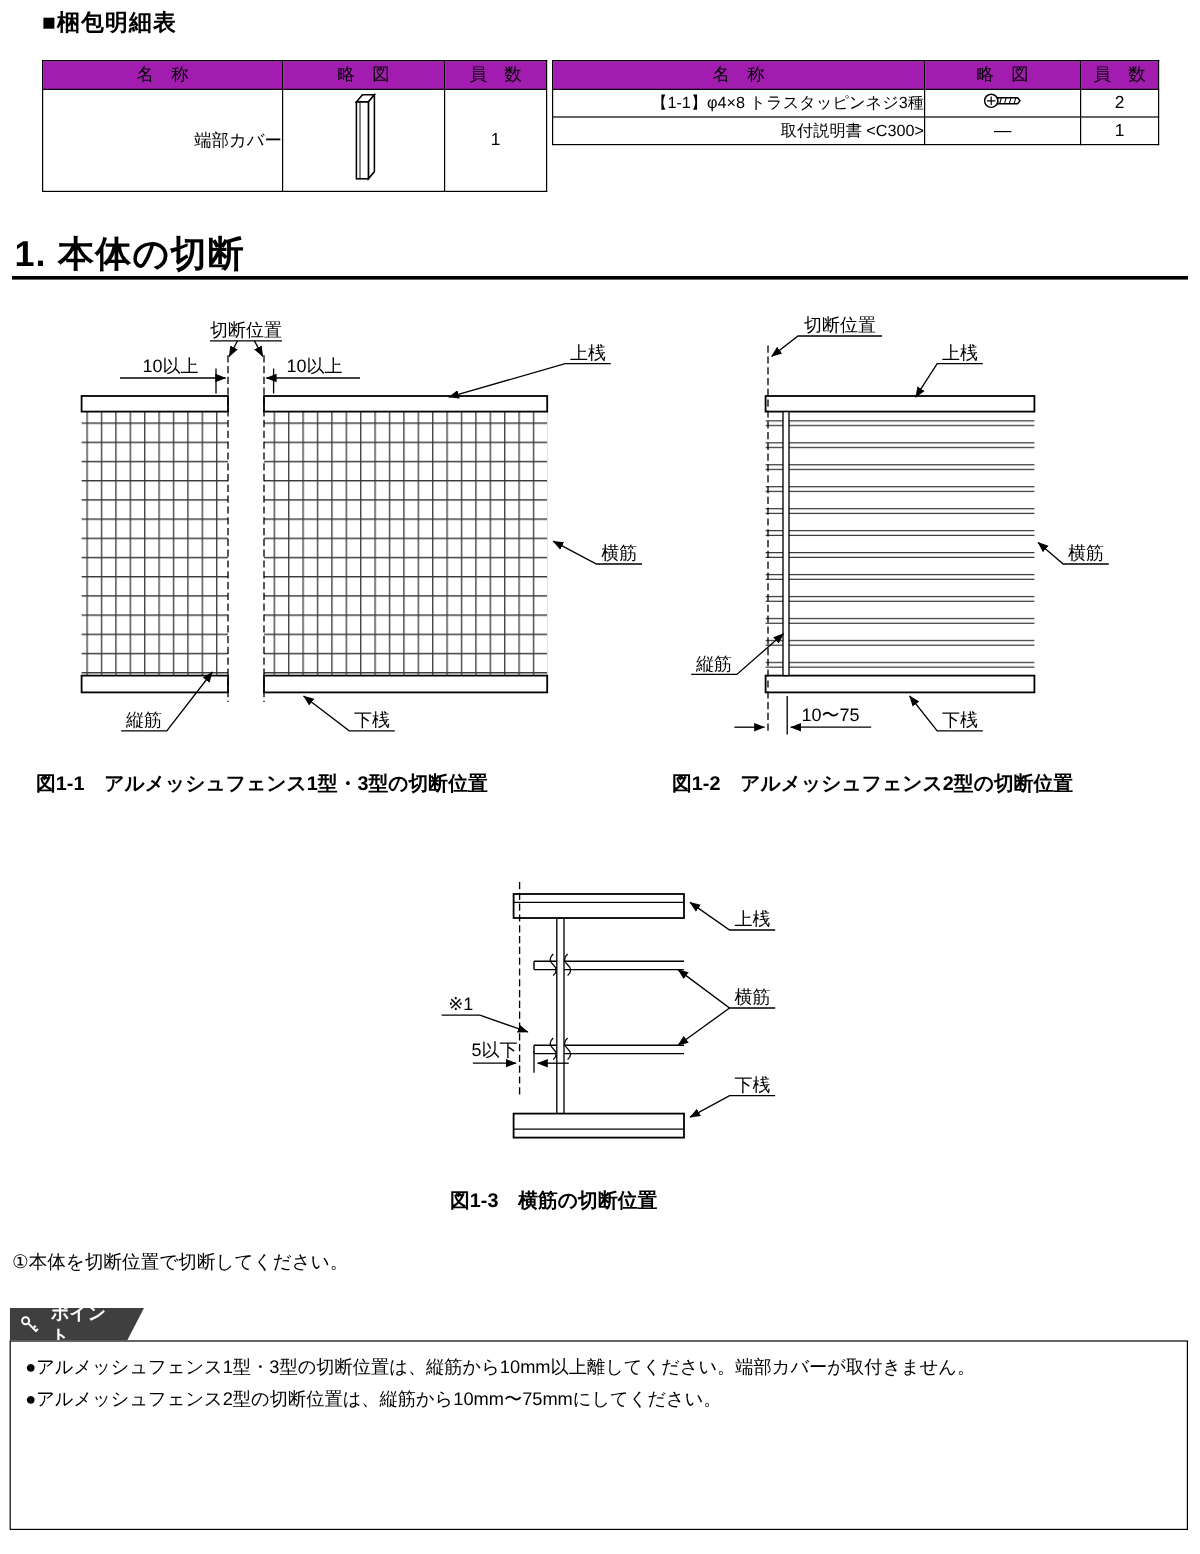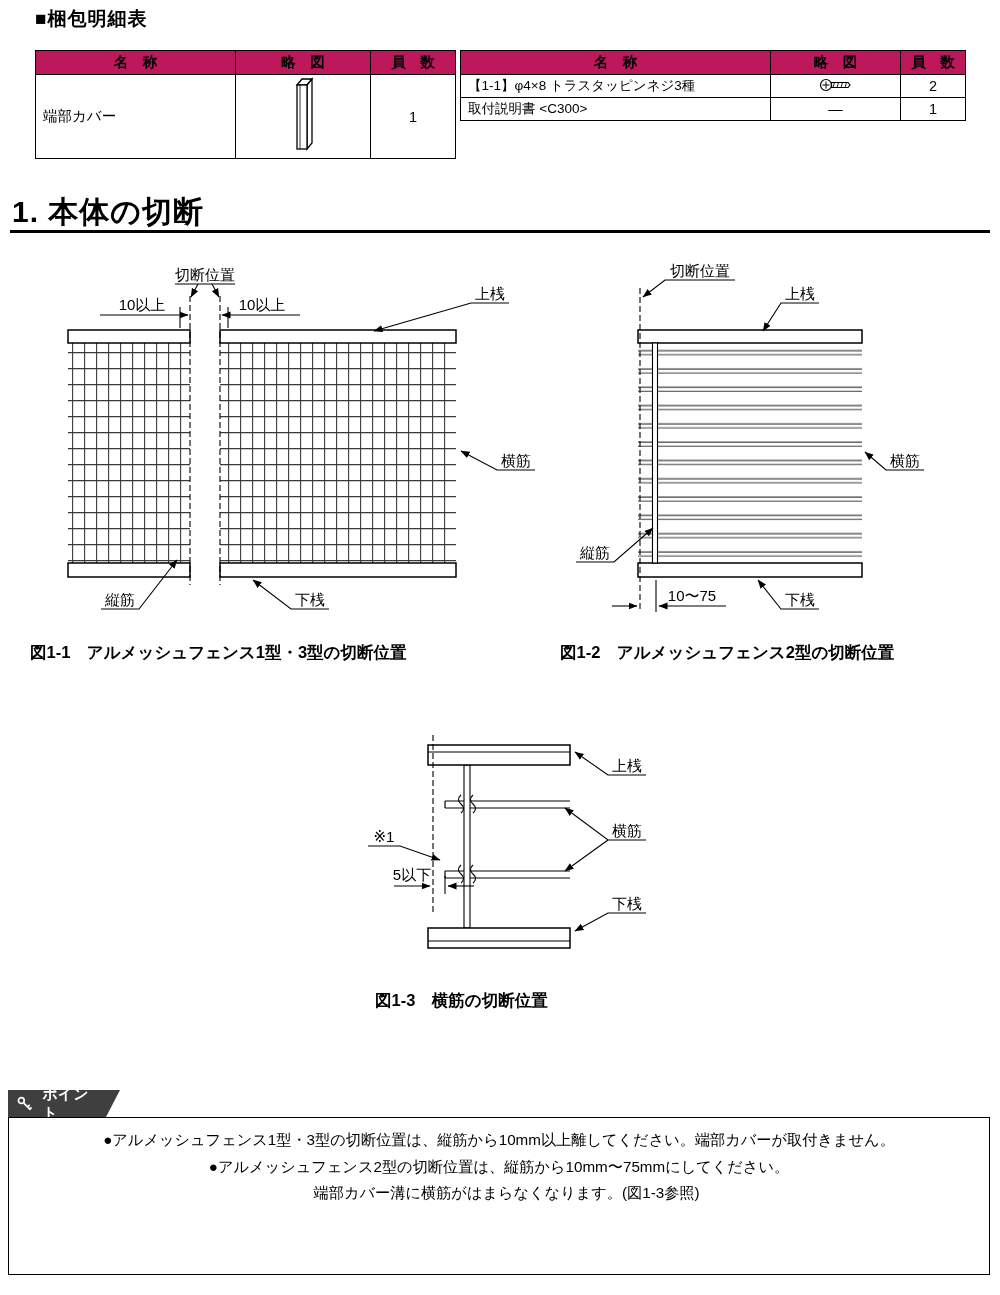--- a/index.html
+++ b/index.html
@@ -4,22 +4,22 @@
 <style>
   * { margin:0; padding:0; box-sizing:border-box; }
   body { background:#fff; color:#000; font-family:"Liberation Sans","DejaVu Sans",sans-serif; }
   .page { position:relative; width:1000px; height:1295px; background:#fff; overflow:hidden; }
   .abs { position:absolute; }
 
   .doc-title { font-size:19px; font-weight:bold; letter-spacing:1px; }
 
   table.ptable { border-collapse:collapse; table-layout:fixed; background:#fff; }
   table.ptable th, table.ptable td { border:1.5px solid #000; font-size:14.5px; overflow:hidden; }
-  table.ptable th { background:#be185d; font-weight:bold; height:24px; }
-  table.ptable td.name-cell { text-align:left; padding-left:7px; }
+  table.ptable th { background:#a21caf; font-weight:normal; height:24px; }
+  table.ptable td.name-cell { text-align:right; padding-left:7px; }
   table.ptable td.qty-cell { text-align:center; }
   table.ptable td.sketch-cell { text-align:center; vertical-align:middle; }
   table.ptable tr.small-row { height:23px; }
   table.ptable td.small-name { font-size:13.5px; }
 
   .section-title { font-size:30px; font-weight:bold; letter-spacing:1px; }
   .section-rule { height:3px; background:#000; }
 
   .caption { font-weight:bold; font-size:16.5px; white-space:nowrap; }
 
@@ -27,21 +27,21 @@
 
   .point-badge {
     left:8px; top:1090px; width:112px; height:27px;
     background:#3f3f3f; color:#fff;
     display:flex; align-items:center; gap:9px;
     padding:0 18px 0 8px; font-size:15px; font-weight:bold;
     clip-path: polygon(0 0, 100% 0, calc(100% - 14px) 100%, 0 100%);
   }
   .point-box {
     left:8px; top:1117px; width:982px; height:158px;
-    border:1.5px solid #000; padding:9px 12px;text-align:center;
+    border:1.5px solid #000; padding:9px 12px;
   }
   .pline { font-size:15.2px; line-height:26.5px; white-space:pre-wrap; }
 
   svg text { font-family:"Liberation Sans","DejaVu Sans",sans-serif; }
 </style>
 </head>
 <body>
 
 <div class="page">
 
@@ -243,28 +243,28 @@
     <g font-size="15" fill="#000" text-anchor="middle">
       <text x="384" y="842">※1</text>
       <text x="412" y="880">5以下</text>
       <text x="627" y="771">上桟</text>
       <text x="627" y="836">横筋</text>
       <text x="627" y="909">下桟</text>
     </g>
   </svg>
   <div class="abs caption" style="left:375px;top:990px;width:310px">図1-3　横筋の切断位置</div>
 
+  <div class="abs step-text" style="left:10px;top:1042px">①本体を切断位置で切断してください。</div>
 
   <div class="abs point-badge">
     <svg width="18" height="18" viewBox="0 0 18 18">
       <circle cx="5.5" cy="5.5" r="3" fill="none" stroke="#fff" stroke-width="1.7"></circle>
       <path d="M7.8 7.8 L15 15 M12 12 l2.2 -2.2 M14.3 14.3 l1.8 -1.8" stroke="#fff" stroke-width="1.7" fill="none"></path>
     </svg>
     <span>ポイント</span>
   </div>
 
   <div class="abs point-box">
     <div class="pline">●アルメッシュフェンス1型・3型の切断位置は、縦筋から10mm以上離してください。端部カバーが取付きません。</div>
     <div class="pline">●アルメッシュフェンス2型の切断位置は、縦筋から10mm〜75mmにしてください。</div>
-    <div class="pline">　端部カバー溝に横筋がはまらなくなります。(図1-3参照)</div>
   </div>
 
 </div>
 
 </body></html>

